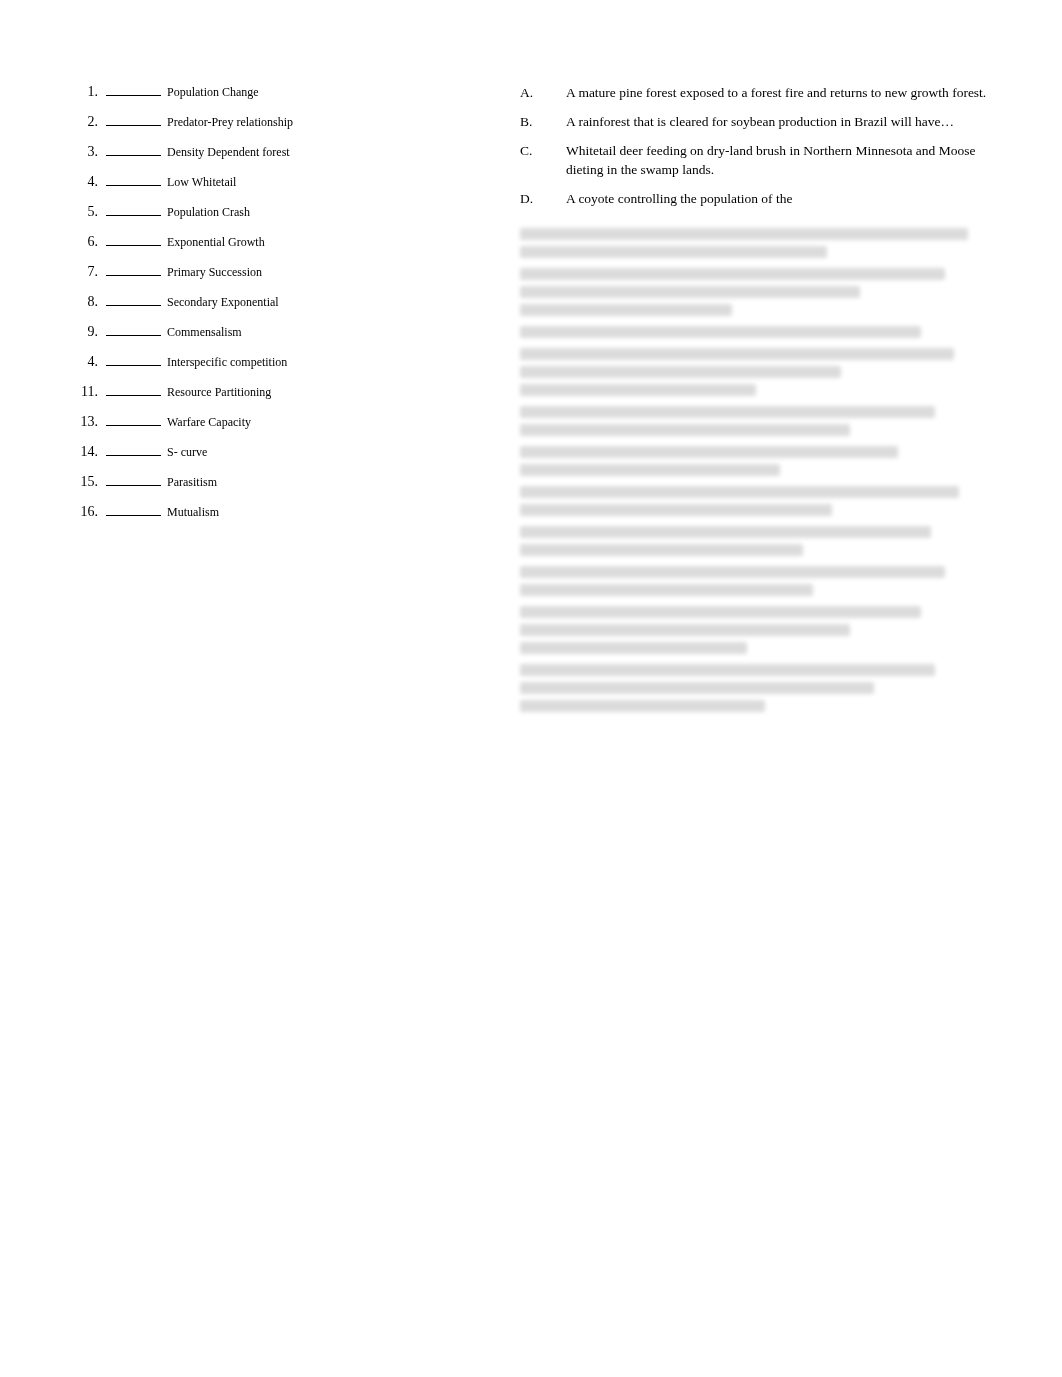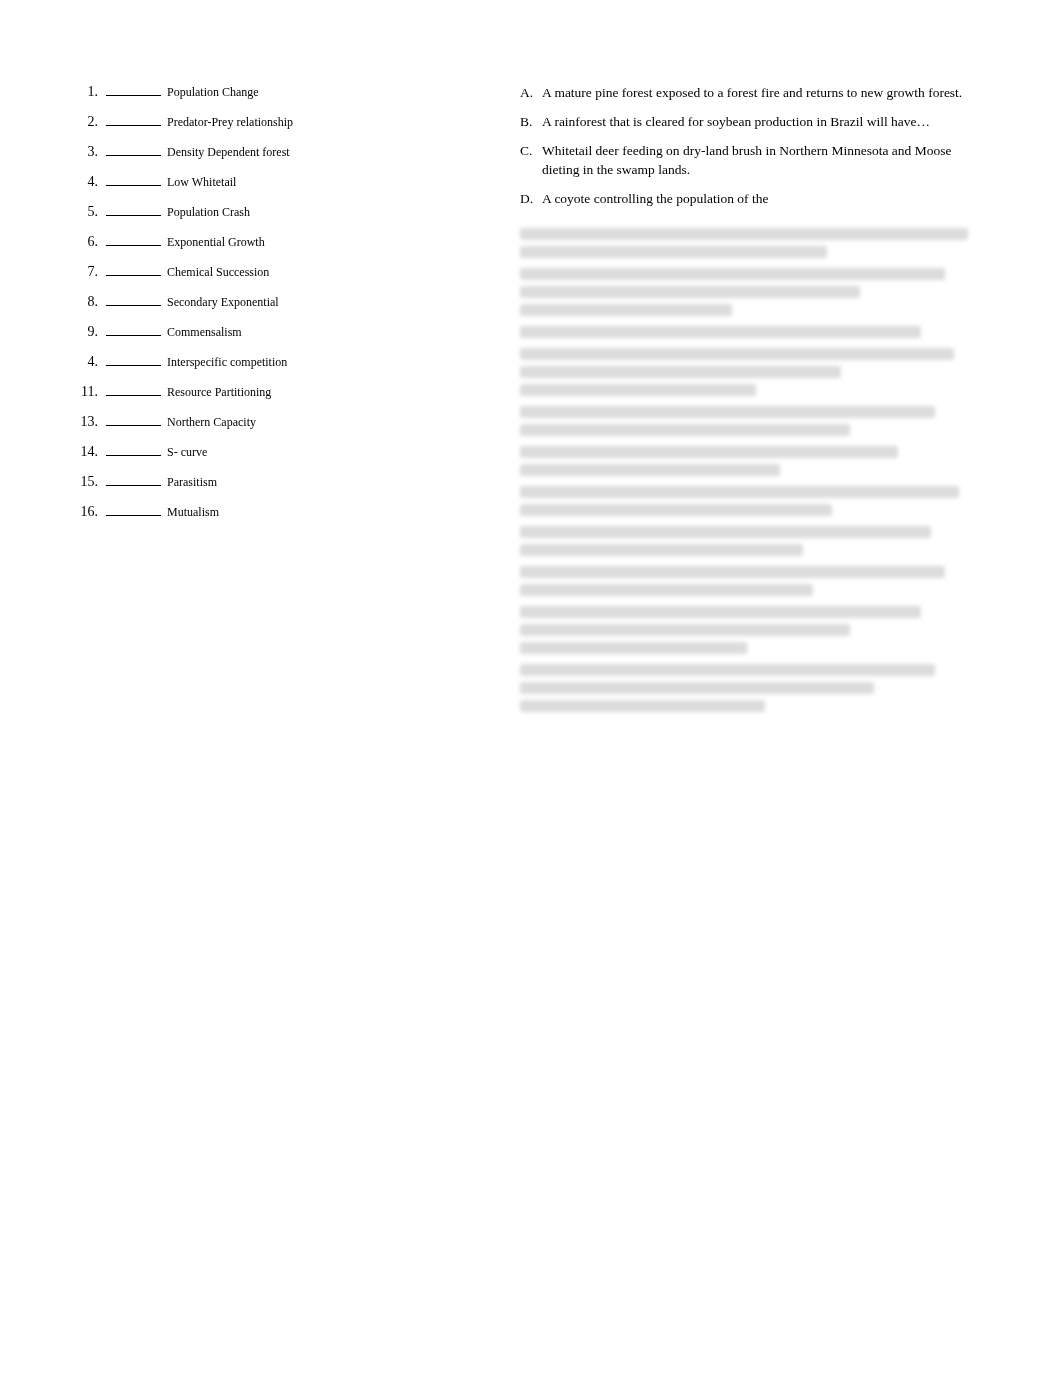--- a/index.html
+++ b/index.html
@@ -88,20 +88,21 @@
     }
 
     .description-letter {
       min-width: 18px;
       font-weight: normal;
       margin-right: 4px;
     }
 
     .description-text {
       flex: 1;
+      margin-left: 24px;
     }
 
     .blurred-section {
       margin-top: 8px;
     }
 
     .blurred-line {
       height: 12px;
       background: #ccc;
       margin-bottom: 6px;
@@ -157,21 +158,21 @@
         <span class="vocab-term">Population Crash</span>
       </div>
       <div class="vocab-item">
         <span class="vocab-number">6.</span>
         <span class="vocab-blank"></span>
         <span class="vocab-term">Exponential Growth</span>
       </div>
       <div class="vocab-item">
         <span class="vocab-number">7.</span>
         <span class="vocab-blank"></span>
-        <span class="vocab-term">Chemical Succession</span>
+        <span class="vocab-term">Primary Succession</span>
       </div>
       <div class="vocab-item">
         <span class="vocab-number">8.</span>
         <span class="vocab-blank"></span>
         <span class="vocab-term">Secondary Exponential</span>
       </div>
       <div class="vocab-item">
         <span class="vocab-number">9.</span>
         <span class="vocab-blank"></span>
         <span class="vocab-term">Commensalism</span>
@@ -182,21 +183,21 @@
         <span class="vocab-term">Interspecific competition</span>
       </div>
       <div class="vocab-item">
         <span class="vocab-number">11.</span>
         <span class="vocab-blank"></span>
         <span class="vocab-term">Resource Partitioning</span>
       </div>
       <div class="vocab-item">
         <span class="vocab-number">13.</span>
         <span class="vocab-blank"></span>
-        <span class="vocab-term">Northern Capacity</span>
+        <span class="vocab-term">Warfare Capacity</span>
       </div>
       <div class="vocab-item">
         <span class="vocab-number">14.</span>
         <span class="vocab-blank"></span>
         <span class="vocab-term">S- curve</span>
       </div>
       <div class="vocab-item">
         <span class="vocab-number">15.</span>
         <span class="vocab-blank"></span>
         <span class="vocab-term">Parasitism</span>

